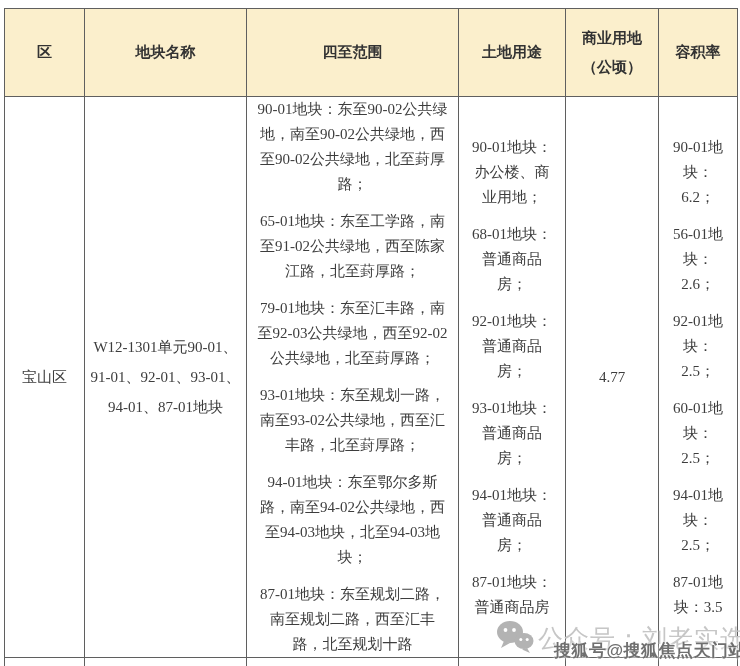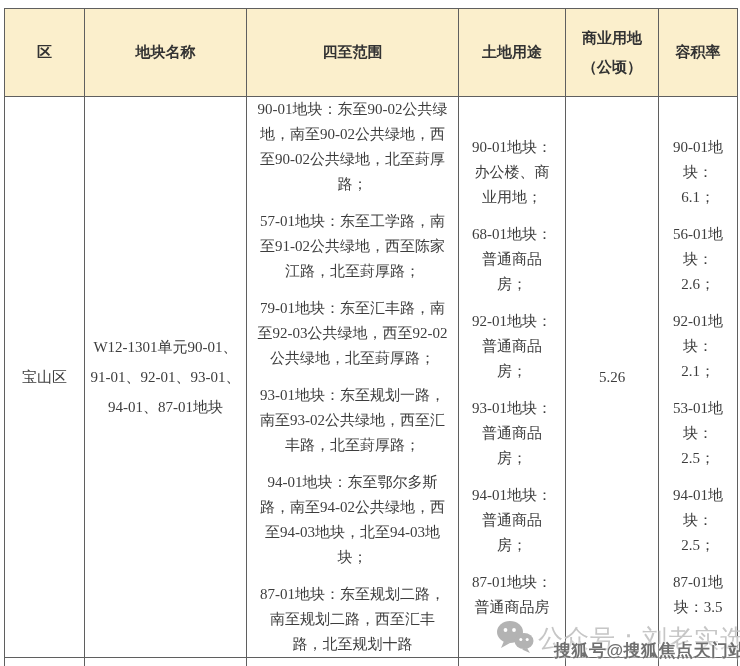--- a/index.html
+++ b/index.html
@@ -88,46 +88,46 @@
       <tr>
         <td class="simple-cell">
           <p>宝山区</p>
         </td>
         <td class="simple-cell">
           <p>W12-1301单元90-01、91-01、92-01、93-01、94-01、87-01地块</p>
         </td>
         <td>
           <div class="cell-flow">
             <p>90-01地块：东至90-02公共绿地，南至90-02公共绿地，西至90-02公共绿地，北至葑厚路；</p>
-            <p>57-01地块：东至工学路，南至91-02公共绿地，西至陈家江路，北至葑厚路；</p>
+            <p>65-01地块：东至工学路，南至91-02公共绿地，西至陈家江路，北至葑厚路；</p>
             <p>79-01地块：东至汇丰路，南至92-03公共绿地，西至92-02公共绿地，北至葑厚路；</p>
             <p>93-01地块：东至规划一路，南至93-02公共绿地，西至汇丰路，北至葑厚路；</p>
             <p>94-01地块：东至鄂尔多斯路，南至94-02公共绿地，西至94-03地块，北至94-03地块；</p>
             <p>87-01地块：东至规划二路，南至规划二路，西至汇丰路，北至规划十路</p>
           </div>
         </td>
         <td>
           <div class="cell-flow">
             <p>90-01地块：办公楼、商业用地；</p>
             <p>68-01地块：普通商品房；</p>
             <p>92-01地块：普通商品房；</p>
             <p>93-01地块：普通商品房；</p>
             <p>94-01地块：普通商品房；</p>
             <p>87-01地块：普通商品房</p>
           </div>
         </td>
         <td class="simple-cell">
-          <p>5.26</p>
+          <p>4.77</p>
         </td>
         <td>
           <div class="cell-flow">
-            <p>90-01地块：6.1；</p>
+            <p>90-01地块：6.2；</p>
             <p>56-01地块：2.6；</p>
-            <p>92-01地块：2.1；</p>
-            <p>53-01地块：2.5；</p>
+            <p>92-01地块：2.5；</p>
+            <p>60-01地块：2.5；</p>
             <p>94-01地块：2.5；</p>
             <p>87-01地块：3.5</p>
           </div>
         </td>
       </tr>
       <tr class="partial-row">
         <td></td>
         <td></td>
         <td></td>
         <td></td>

